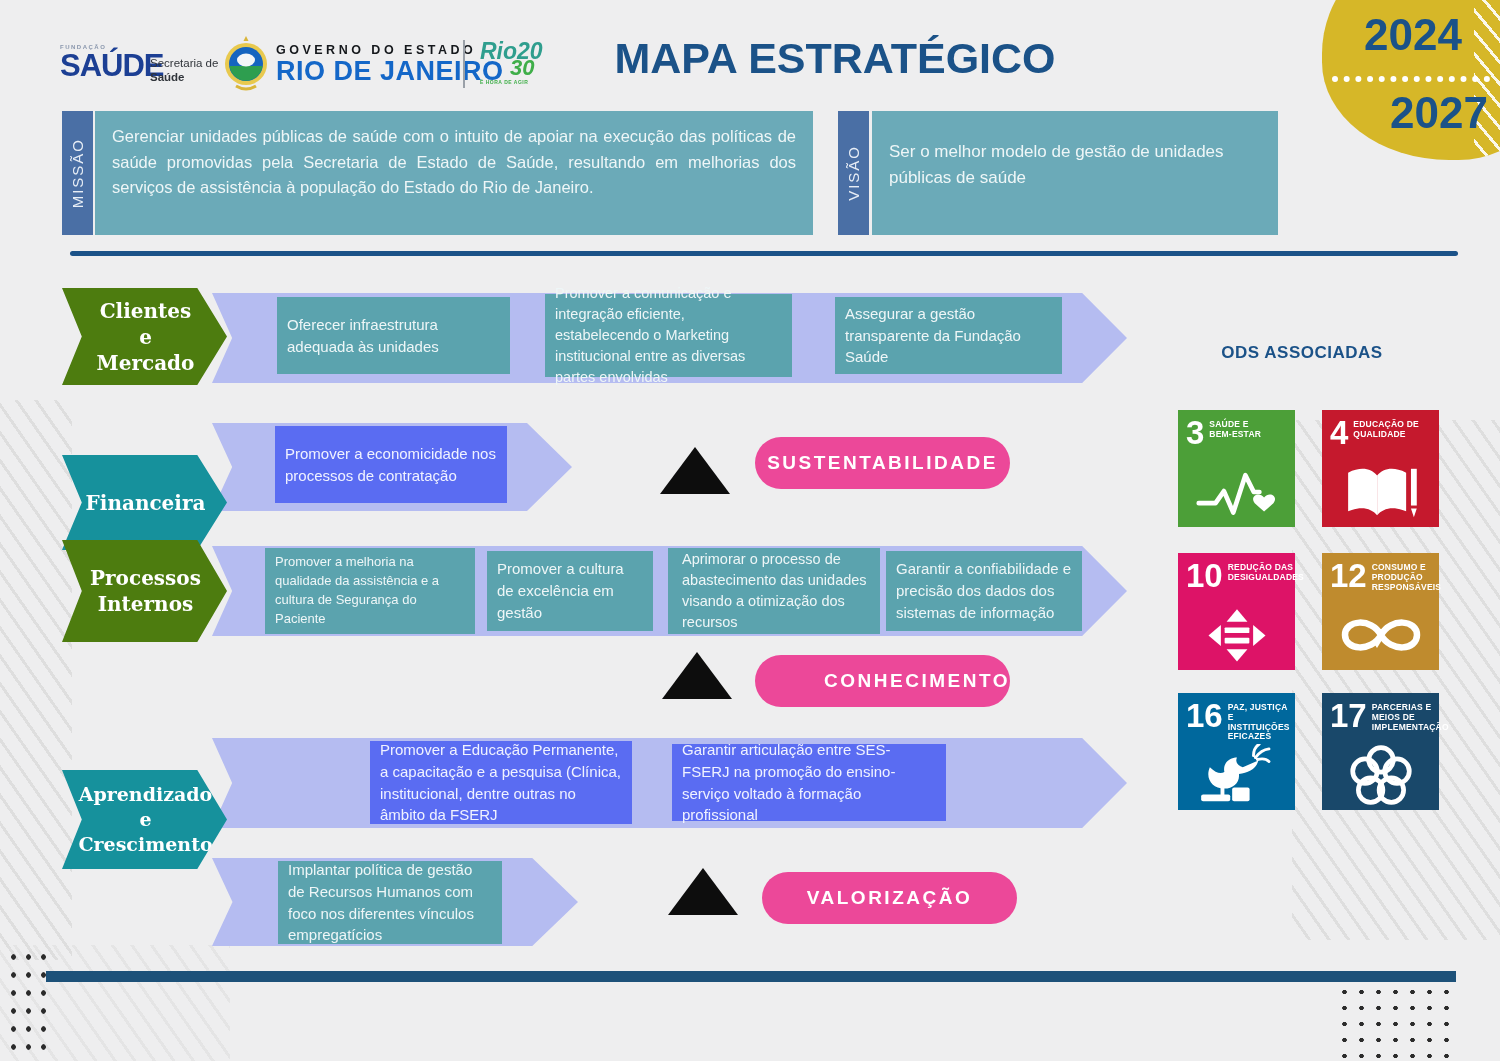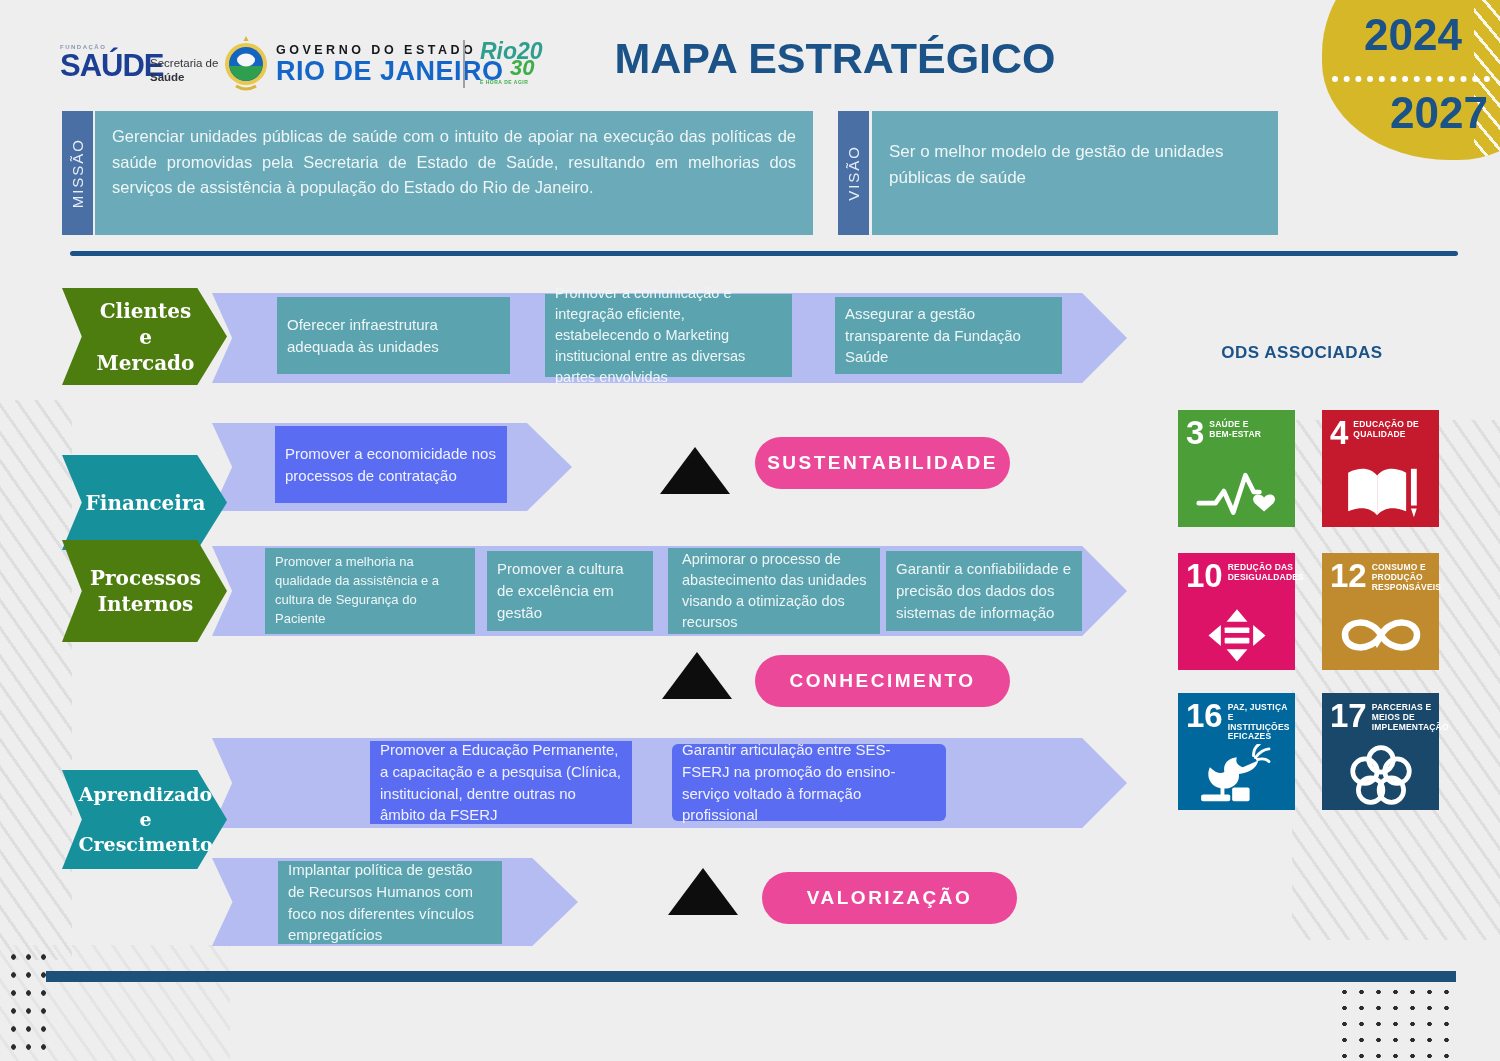--- a/index.html
+++ b/index.html
@@ -164,32 +164,32 @@
   <div class="obox teal" style="left:487px;top:551px;width:166px;height:80px;">
     <span>Promover a cultura de excelência em gestão</span>
   </div>
   <div class="obox teal" style="left:668px;top:548px;width:212px;height:86px;">
     <span style="font-size:14.5px;padding-left:14px;">Aprimorar o processo de abastecimento das unidades visando a otimização dos recursos</span>
   </div>
   <div class="obox teal" style="left:886px;top:551px;width:196px;height:80px;">
     <span>Garantir a confiabilidade e precisão dos dados dos sistemas de informação</span>
   </div>
   <div class="tri" style="left:662px;top:652px;"></div>
-  <div class="pill" style="left:755px;top:655px;">
+  <div class="pill" style="left:755px;top:655px;justify-content:flex-end;">
     <span>CONHECIMENTO</span>
   </div>
 
   <div class="band long" style="left:212px;top:738px;width:915px;height:90px;"></div>
   <div class="rarrow teal" style="top:733px;height:99px;">
     <span style="font-size:19px;">Aprendizado e Crescimento</span>
   </div>
   <div class="obox blue" style="left:370px;top:741px;width:262px;height:83px;">
     <span>Promover a Educação Permanente, a capacitação e a pesquisa (Clínica, institucional, dentre outras no âmbito da FSERJ</span>
   </div>
-  <div class="obox blue" style="left:672px;top:744px;width:274px;height:77px;border-radius:6px;">
+  <div class="obox blue" style="left:672px;top:744px;width:274px;height:77px;">
     <span>Garantir articulação entre SES-FSERJ na promoção do ensino-serviço voltado à formação profissional</span>
   </div>
 
   <div class="band short" style="left:212px;top:858px;width:366px;height:88px;"></div>
   <div class="obox teal" style="left:278px;top:861px;width:224px;height:83px;">
     <span>Implantar política de gestão de Recursos Humanos com foco nos diferentes vínculos empregatícios</span>
   </div>
   <div class="tri" style="left:668px;top:868px;"></div>
   <div class="pill" style="left:762px;top:872px;">
     <span>VALORIZAÇÃO</span>

